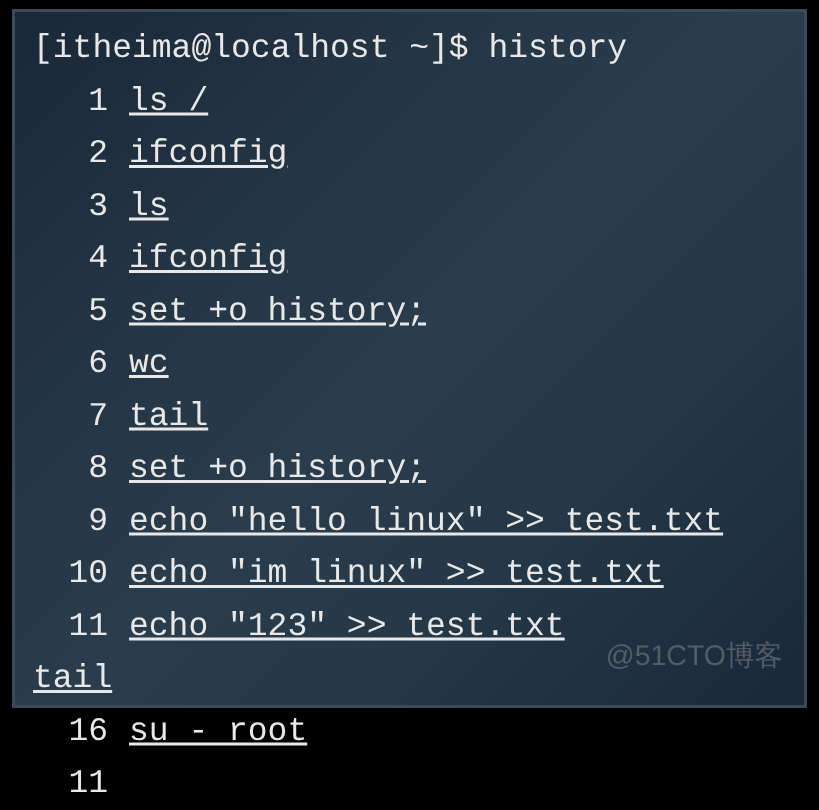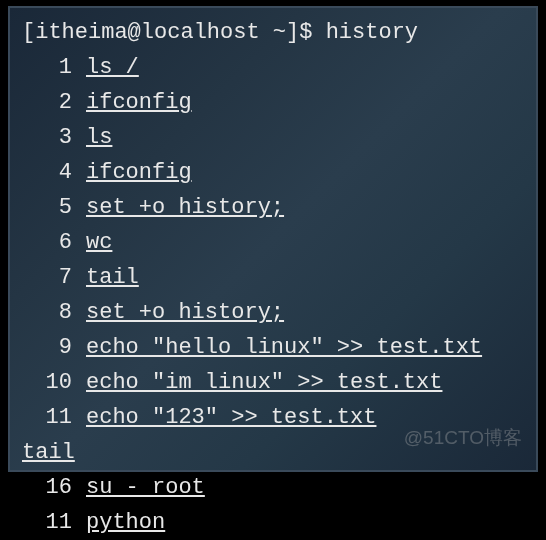--- a/index.html
+++ b/index.html
@@ -67,16 +67,16 @@
       <div class="history-line"><span class="line-number">4</span><span class="command-text">ifconfig</span></div>
       <div class="history-line"><span class="line-number">5</span><span class="command-text">set +o history;</span></div>
       <div class="history-line"><span class="line-number">6</span><span class="command-text">wc</span></div>
       <div class="history-line"><span class="line-number">7</span><span class="command-text">tail</span></div>
       <div class="history-line"><span class="line-number">8</span><span class="command-text">set +o history;</span></div>
       <div class="history-line"><span class="line-number">9</span><span class="command-text">echo "hello linux" &gt;&gt; test.txt</span></div>
       <div class="history-line"><span class="line-number">10</span><span class="command-text">echo "im linux" &gt;&gt; test.txt</span></div>
       <div class="history-line"><span class="line-number">11</span><span class="command-text">echo "123" &gt;&gt; test.txt</span></div>
       <div class="history-line"><span class="command-text">tail</span></div>
       <div class="history-line"><span class="line-number">16</span><span class="command-text">su - root</span></div>
-      <div class="history-line"><span class="line-number">11</span><span class="command-text">python</span></div>
+      <div class="history-line"><span class="line-number">11</span></div>
     </div>
   <div class="watermark">@51CTO博客</div>
 </div>
 
 </body></html>

